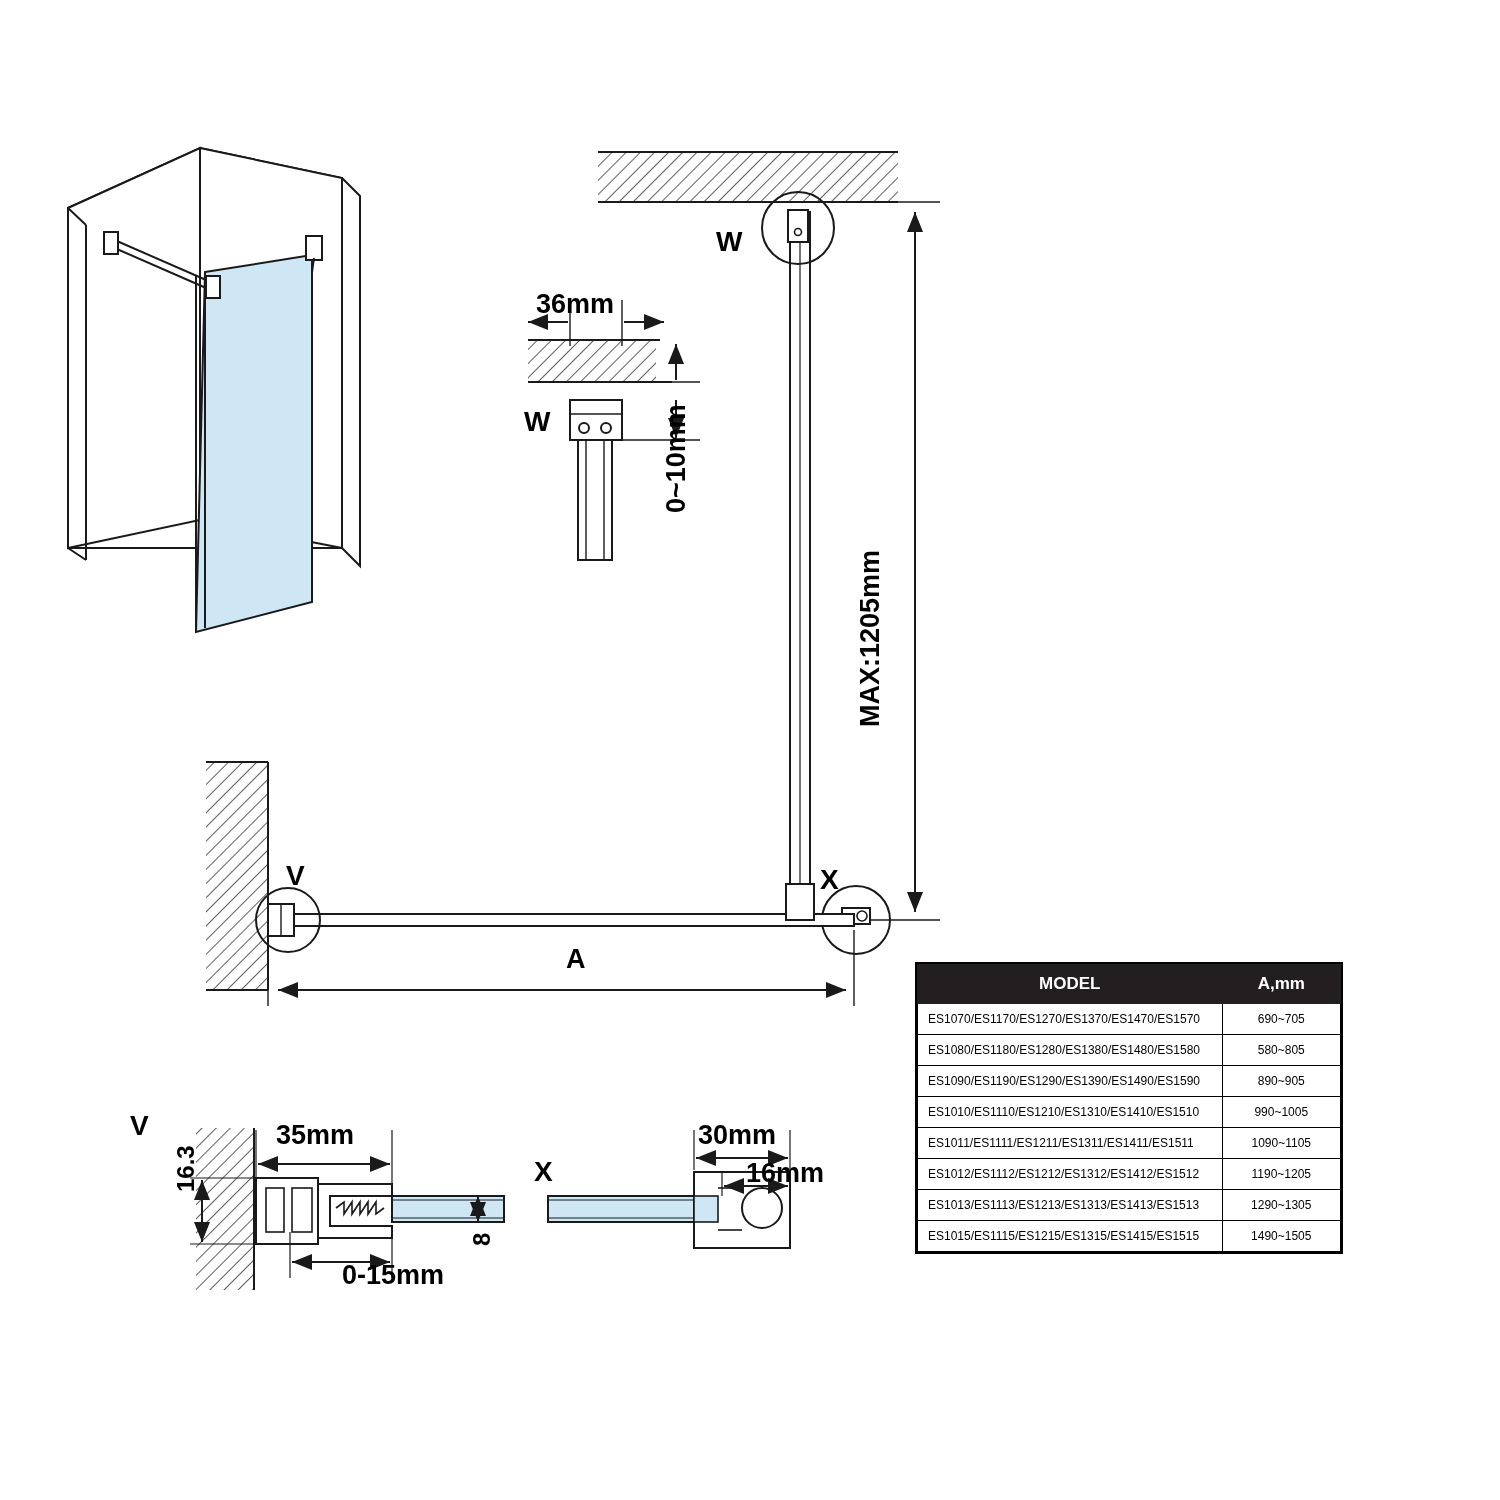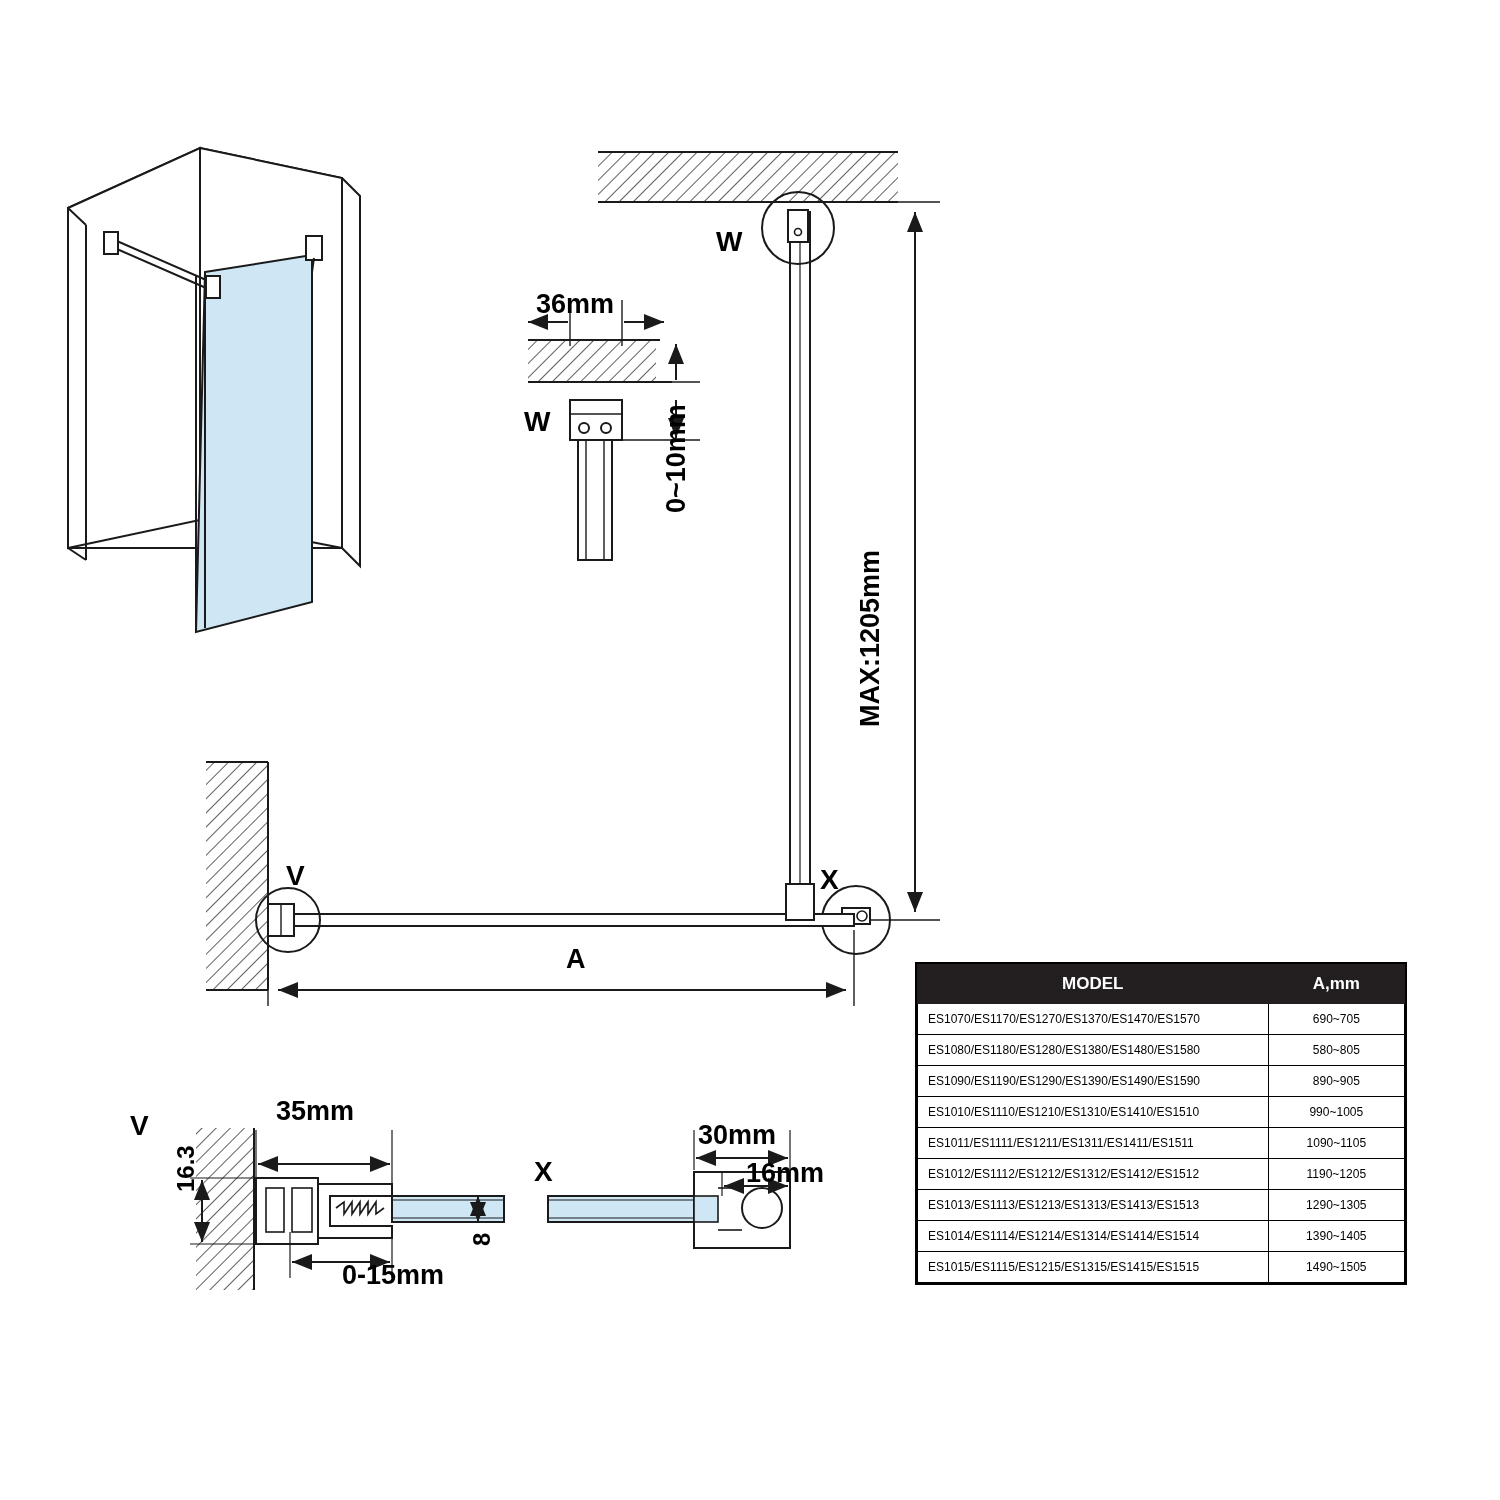--- a/index.html
+++ b/index.html
@@ -30,21 +30,21 @@
   .lbl-lg { font-size: 27px; }
   .lbl-md { font-size: 24px; }
   .lbl-letter { font-size: 28px; font-weight: bold; }
   .rot90 { transform: rotate(-90deg); transform-origin: left bottom; }
 
   
   .tbl-wrap {
     position: absolute;
     left: 915px;
     top: 962px;
-    width: 492px;
+    width: 428px;
     border: 2px solid #000;
     box-sizing: border-box;
   }
   table.spec {
     border-collapse: collapse;
     width: 100%;
     font-family: "Liberation Sans", sans-serif;
   }
   table.spec th {
     background: #231f20;
@@ -255,21 +255,21 @@
   <div class="lbl lbl-letter" style="left:286px; top:862px;">V</div>
 
   <div class="lbl lbl-letter" style="left:820px; top:866px;">X</div>
 
   <div class="lbl lbl-lg" style="left:566px; top:946px;">A</div>
 
   <div class="lbl lbl-letter" style="left:130px; top:1112px;">V</div>
 
   <div class="lbl lbl-md rot90" style="left:198px; top:1168px;">16.3</div>
 
-  <div class="lbl lbl-lg" style="left:276px; top:1098px;">35mm</div>
+  <div class="lbl lbl-lg" style="left:276px; top:1122px;">35mm</div>
 
   <div class="lbl lbl-lg" style="left:302px; top:1262px;margin-left:40px;">0-15mm</div>
 
   <div class="lbl lbl-md rot90" style="left:494px; top:1222px;">8</div>
 
   <div class="lbl lbl-letter" style="left:534px; top:1158px;">X</div>
 
   <div class="lbl lbl-lg" style="left:698px; top:1122px;">30mm</div>
 
   <div class="lbl lbl-lg" style="left:738px; top:1160px;margin-left:8px;">16mm</div>
@@ -309,24 +309,20 @@
         </tr>
         <tr>
           <td class="model">ES1012/ES1112/ES1212/ES1312/ES1412/ES1512</td>
           <td>1190~1205</td>
         </tr>
         <tr>
           <td class="model">ES1013/ES1113/ES1213/ES1313/ES1413/ES1513</td>
           <td>1290~1305</td>
         </tr>
         <tr>
-          <td class="model">ES1014/ES1114/ES1214/ES1314/ES1414/ES1514</td>
-          <td>1390~1405</td>
-        </tr>
-        <tr>
           <td class="model">ES1015/ES1115/ES1215/ES1315/ES1415/ES1515</td>
           <td>1490~1505</td>
         </tr>
       </tbody>
     </table>
   </div>
 
 </div>
 
 </body></html>

